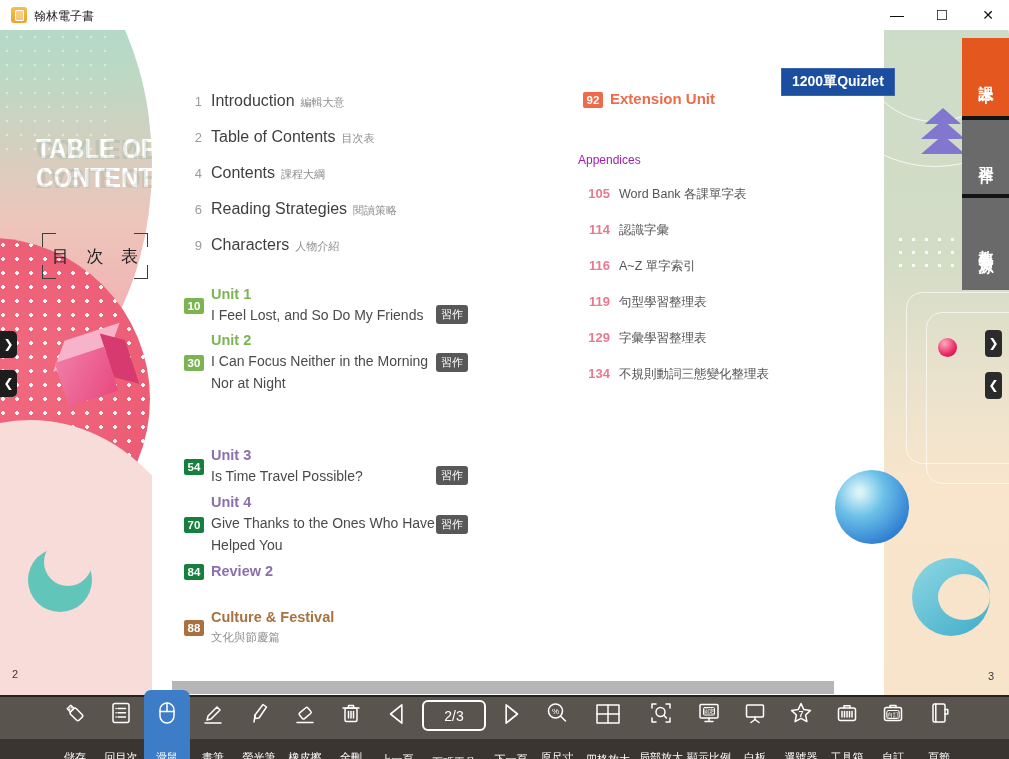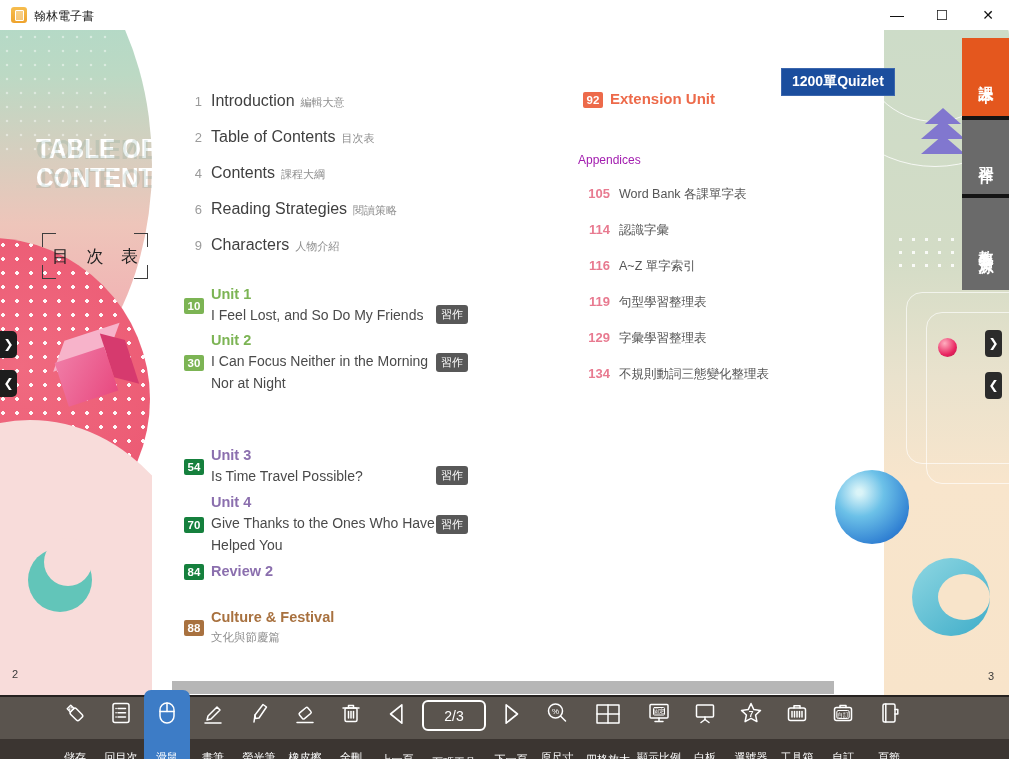--- a/index.html
+++ b/index.html
@@ -438,20 +438,33 @@
     <span class="ticon">
       <svg class="ic" width="30" height="28" viewBox="0 0 30 26" stroke-width="2.6">
           <rect x="4" y="4" width="22" height="18"></rect>
           <line x1="15" y1="4" x2="15" y2="22"></line>
           <line x1="4" y1="13" x2="26" y2="13"></line>
         </svg>
     </span>
     <span class="tlabel">四格放大</span>
   </div>
 
+  <div class="titem w50">
+    <span class="ticon">
+      <svg class="ic" width="26" height="26" viewBox="0 0 26 26">
+          <path d="M4 8 V4 H8"></path>
+          <path d="M18 4 H22 V8"></path>
+          <path d="M22 18 V22 H18"></path>
+          <path d="M8 22 H4 V18"></path>
+          <circle cx="12.5" cy="12" r="4.5"></circle>
+          <line x1="15.7" y1="15.2" x2="18.5" y2="18"></line>
+        </svg>
+    </span>
+    <span class="tlabel">局部放大</span>
+  </div>
 
   <div class="titem">
     <span class="ticon">
       <svg class="ic" width="26" height="26" viewBox="0 0 26 26">
           <rect x="4" y="4.5" width="18" height="13.5" rx="1"></rect>
           <line x1="13" y1="18" x2="13" y2="21"></line>
           <line x1="9" y1="21.5" x2="17" y2="21.5"></line>
           <rect x="7.5" y="7.5" width="11" height="7.5" rx="1" stroke-width="1"></rect>
           <text x="13" y="13.3" font-size="5.5" text-anchor="middle">固定</text>
         </svg>

